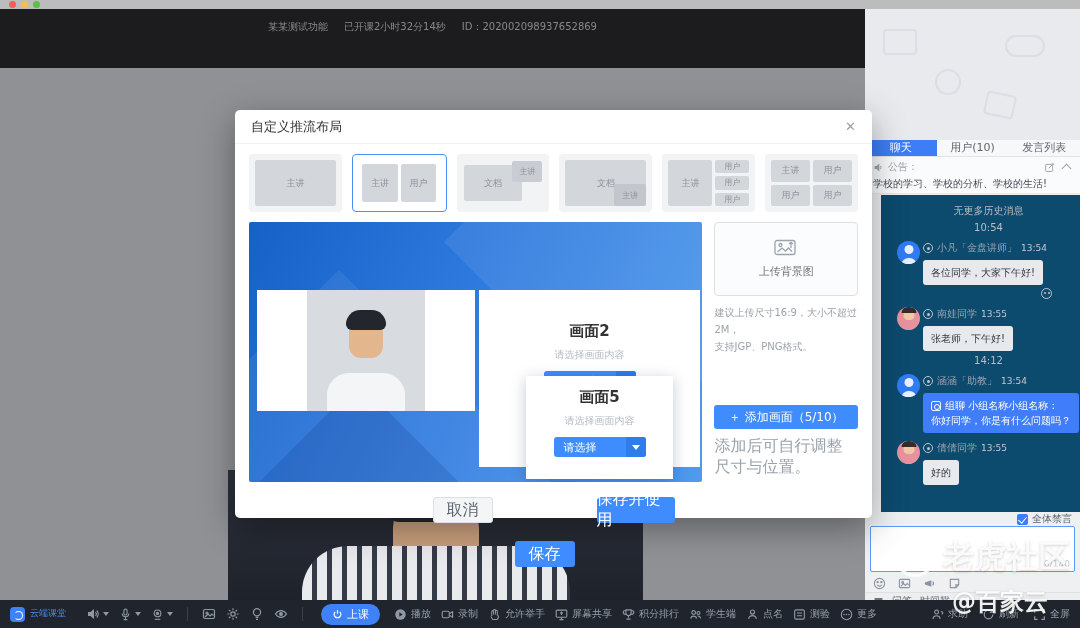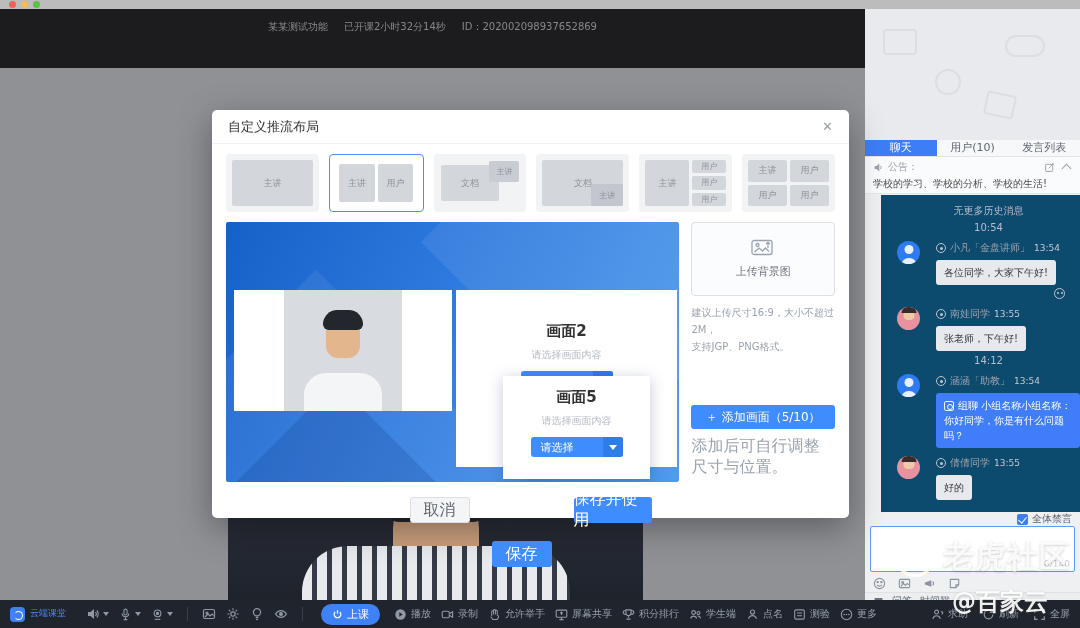--- a/index.html
+++ b/index.html
@@ -31,21 +31,21 @@
     background:linear-gradient(180deg,#2e333d,#1e222b); overflow:hidden; }
   .sp-head { position:absolute; left:50%; top:16px; transform:translateX(-50%);
     width:86px; height:104px; background:#c89e7c; border-radius:42px 42px 28px 28px; }
   .sp-head:before { content:""; position:absolute; left:-6px; top:-10px; width:98px; height:46px;
     background:#23262d; border-radius:50px 50px 18px 18px; }
   .sp-torso { position:absolute; left:50%; bottom:-12px; transform:translateX(-50%);
     width:268px; height:66px; border-radius:46px 46px 0 0;
     background:repeating-linear-gradient(90deg,#e9eaee 0 10px,#343a46 10px 15px); }
 
   
-  .modal { position:absolute; left:212px; top:110px; width:637px; height:408px; background:#fff;
+  .modal { position:absolute; left:235px; top:110px; width:637px; height:408px; background:#fff;
     border-radius:5px; box-shadow:0 10px 34px rgba(0,0,0,.35); z-index:10; }
   .m-head { height:34px; padding:0 16px; display:flex; align-items:center; justify-content:space-between;
     border-bottom:1px solid #f0f1f3; }
   .m-title { font-size:13px; color:#333; }
   .m-close { font-size:13px; color:#9aa0a8; cursor:default; }
 
   .m-templates { display:flex; gap:10px; padding:10px 14px 8px 14px; }
   .tcell { flex:1; height:58px; background:#f2f3f5; border-radius:4px; position:relative;
     display:flex; align-items:center; justify-content:center; padding:6px; }
   .tcell.selected { background:#fff; border:1px solid #4a90f8; }
@@ -129,21 +129,21 @@
     border-bottom:1px solid #e6e8ec; padding:3px 8px 0 8px; }
   .an-row { display:flex; align-items:center; gap:4px; }
   .an-label { font-size:10px; color:#9aa3ad; flex:1; }
   .an-text { font-size:10px; color:#474c54; margin-top:3px; }
   .chev-up { width:7px; height:7px; border-left:1.5px solid #9aa3ad; border-top:1.5px solid #9aa3ad;
     transform:rotate(45deg); margin:2px 2px 0 4px; }
 
   .chat { position:absolute; top:186px; left:16px; width:100%; height:317px; background:#0c4a6e;
     padding:5px 16px; overflow:hidden; }
   .c-center { text-align:center; font-size:10px; color:#b9bec7; margin:4px 0; }
-  .msg { display:flex; gap:16px; margin-top:8px; }
+  .msg { display:flex; gap:3px; margin-top:8px; }
   .avatar { width:23px; height:23px; border-radius:50%; position:relative; flex-shrink:0; overflow:hidden; }
   .av-blue { background:#2f7bf5; }
   .av-blue:before { content:""; position:absolute; left:50%; top:4px; transform:translateX(-50%);
     width:9px; height:9px; border-radius:50%; background:#e8f0ff; }
   .av-blue:after { content:""; position:absolute; left:50%; bottom:-3px; transform:translateX(-50%);
     width:15px; height:9px; border-radius:7px 7px 0 0; background:#e8f0ff; }
   .av-pink { background:#e8919f; }
   .av-pink:before { content:""; position:absolute; left:50%; top:3px; transform:translateX(-50%);
     width:11px; height:10px; border-radius:50% 50% 40% 40%; background:#f0c9a8; }
   .av-pink:after { content:""; position:absolute; left:50%; top:0px; transform:translateX(-50%);

